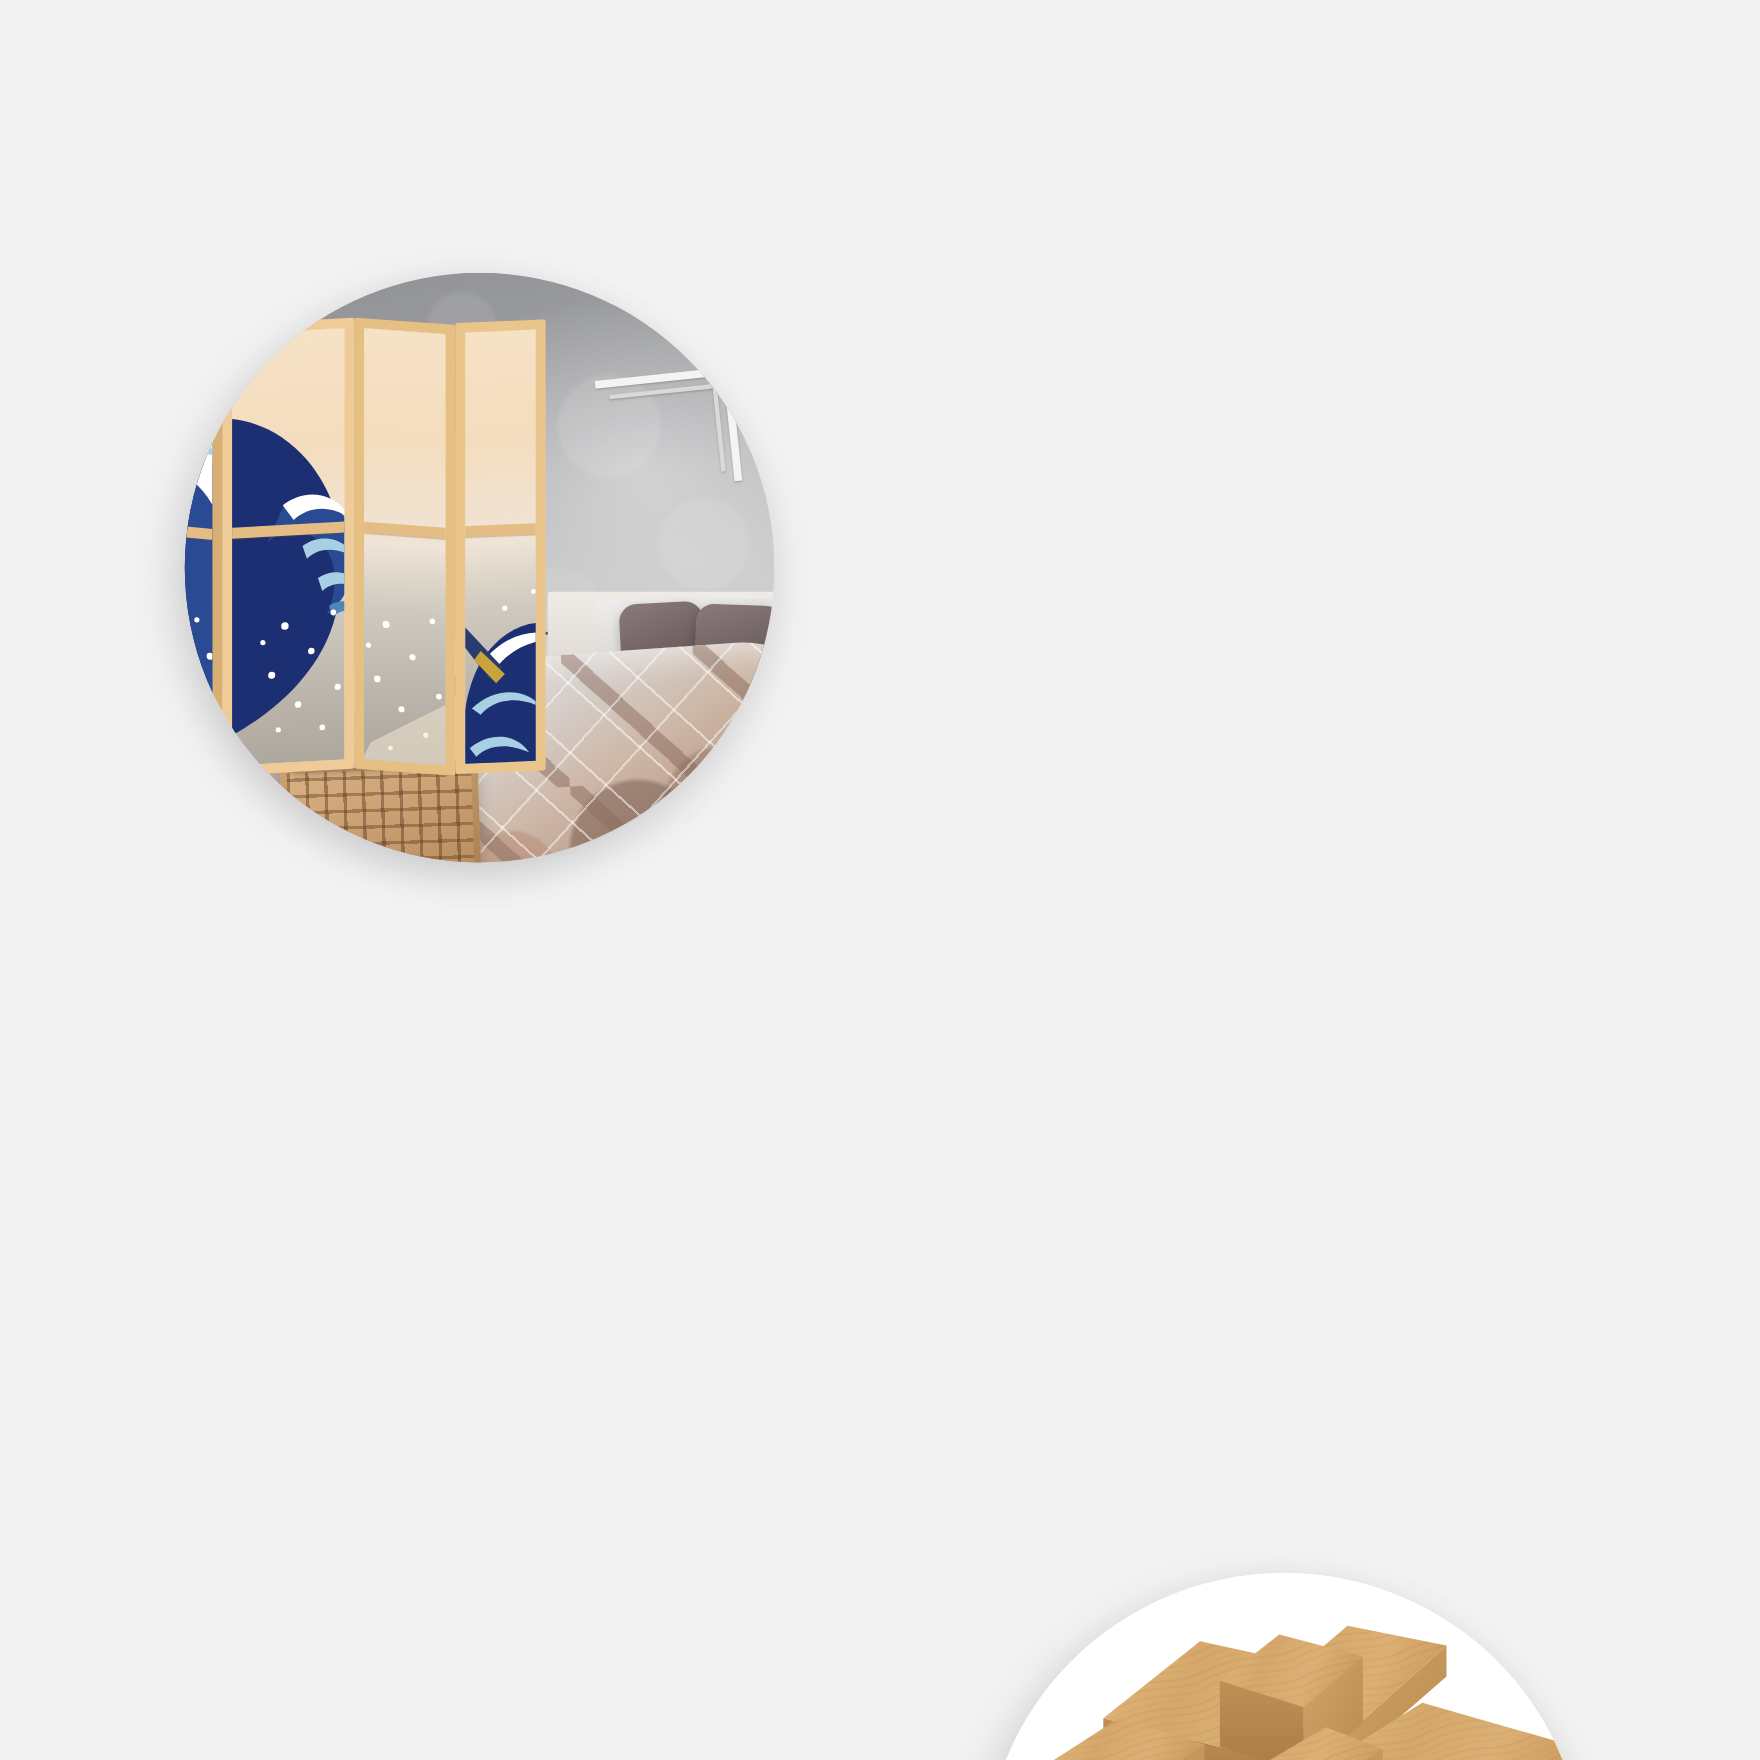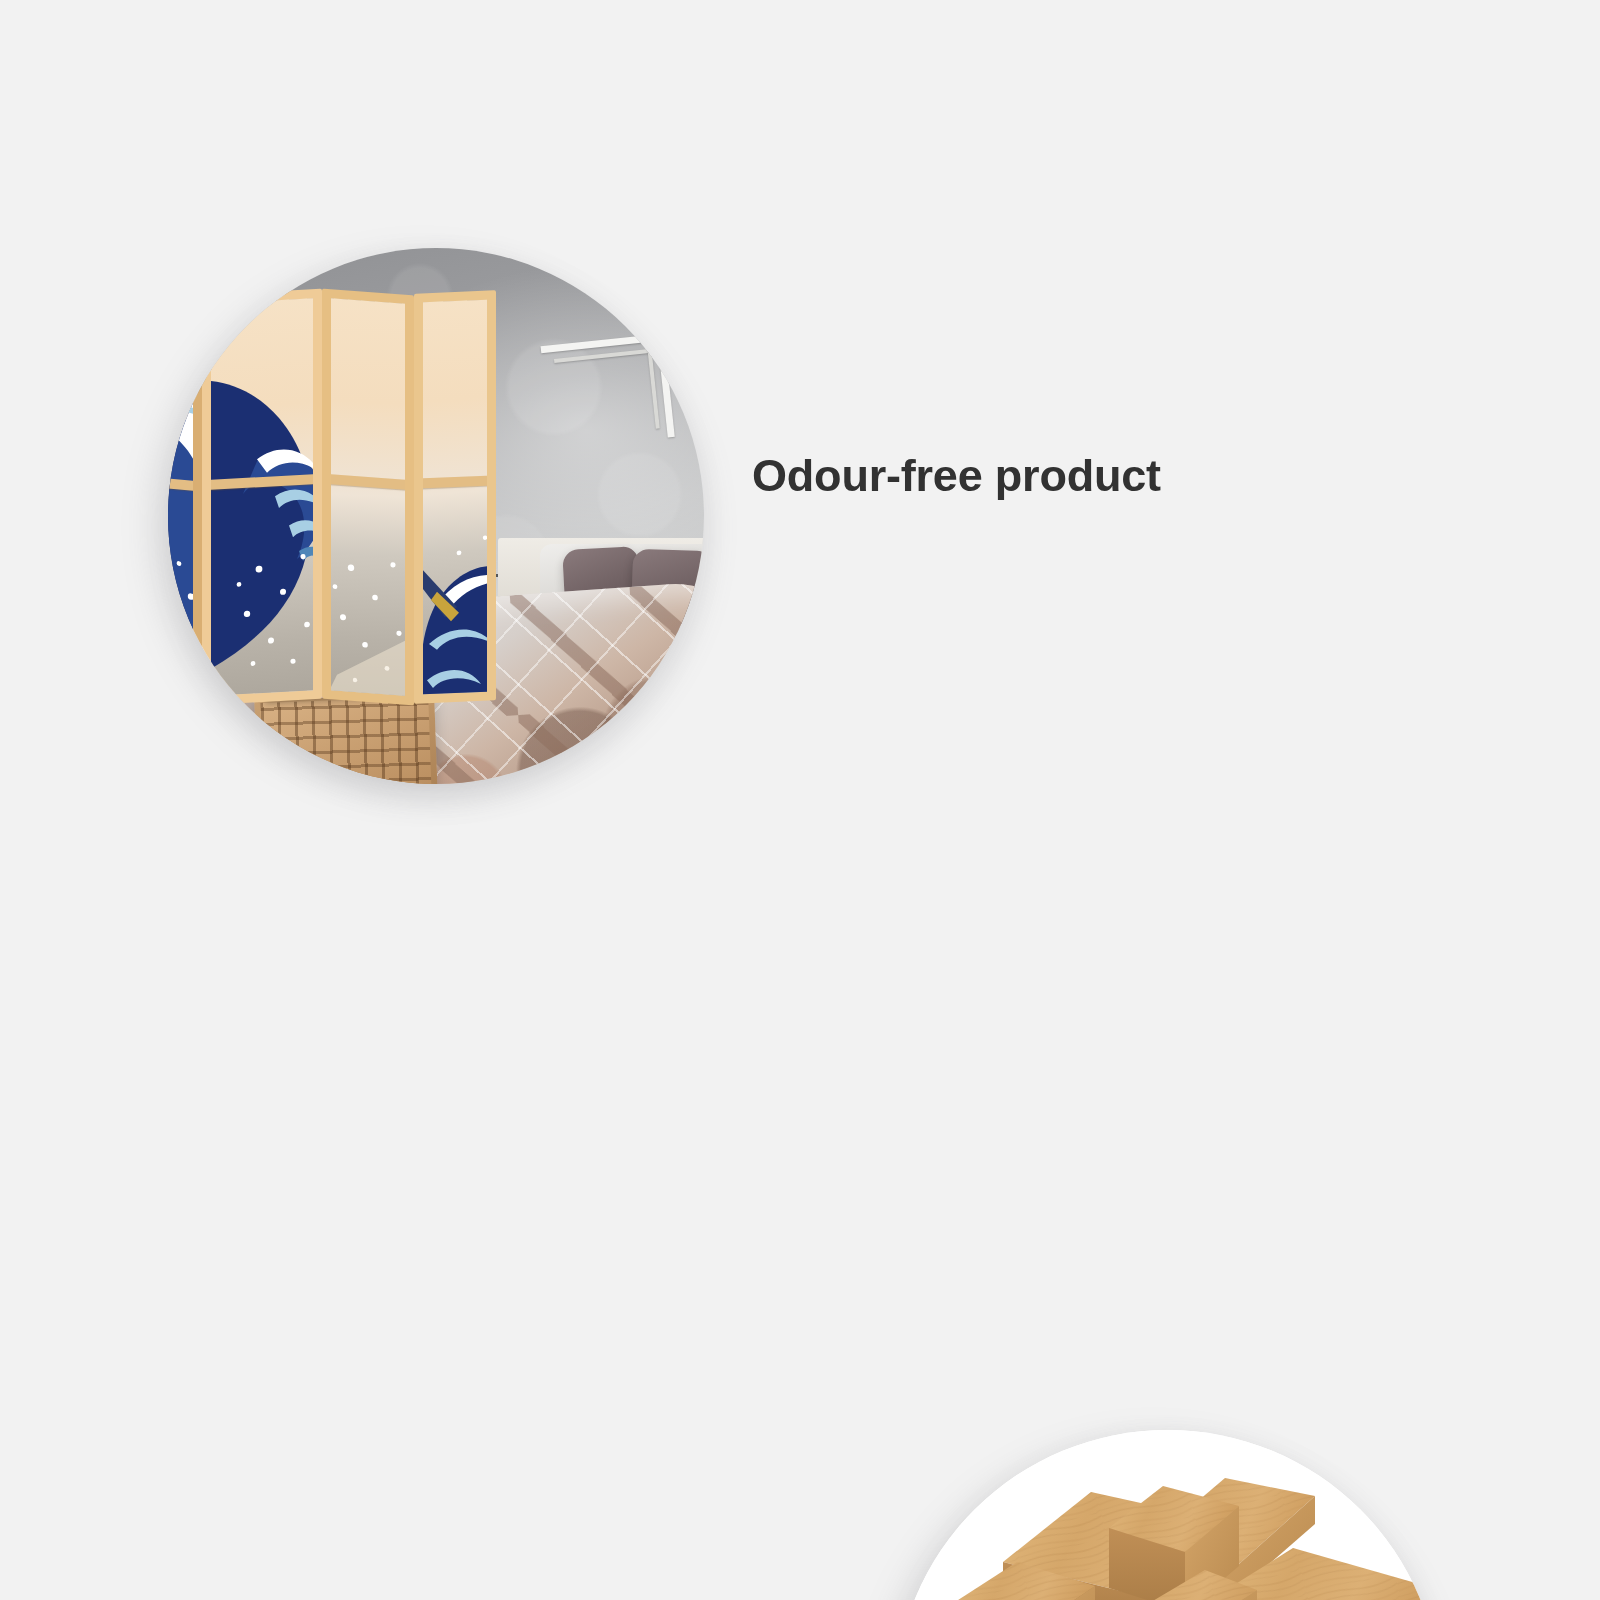--- a/index.html
+++ b/index.html
@@ -322,21 +322,20 @@
 
       <div class="bench">
           <div class="bench-weave"></div>
         </div>
       <div class="book"></div>
 
     </div>
   </div>
 
   <div class="copy" id="copy-odour">
-    <div class="headline">Odour-free product</div>
   </div>
 
 </section>
 
 <section class="feature" id="feature-solid">
 
   <div class="circle" id="media-timber">
     <div class="scene">
       <div class="timber-bg"></div>
 

